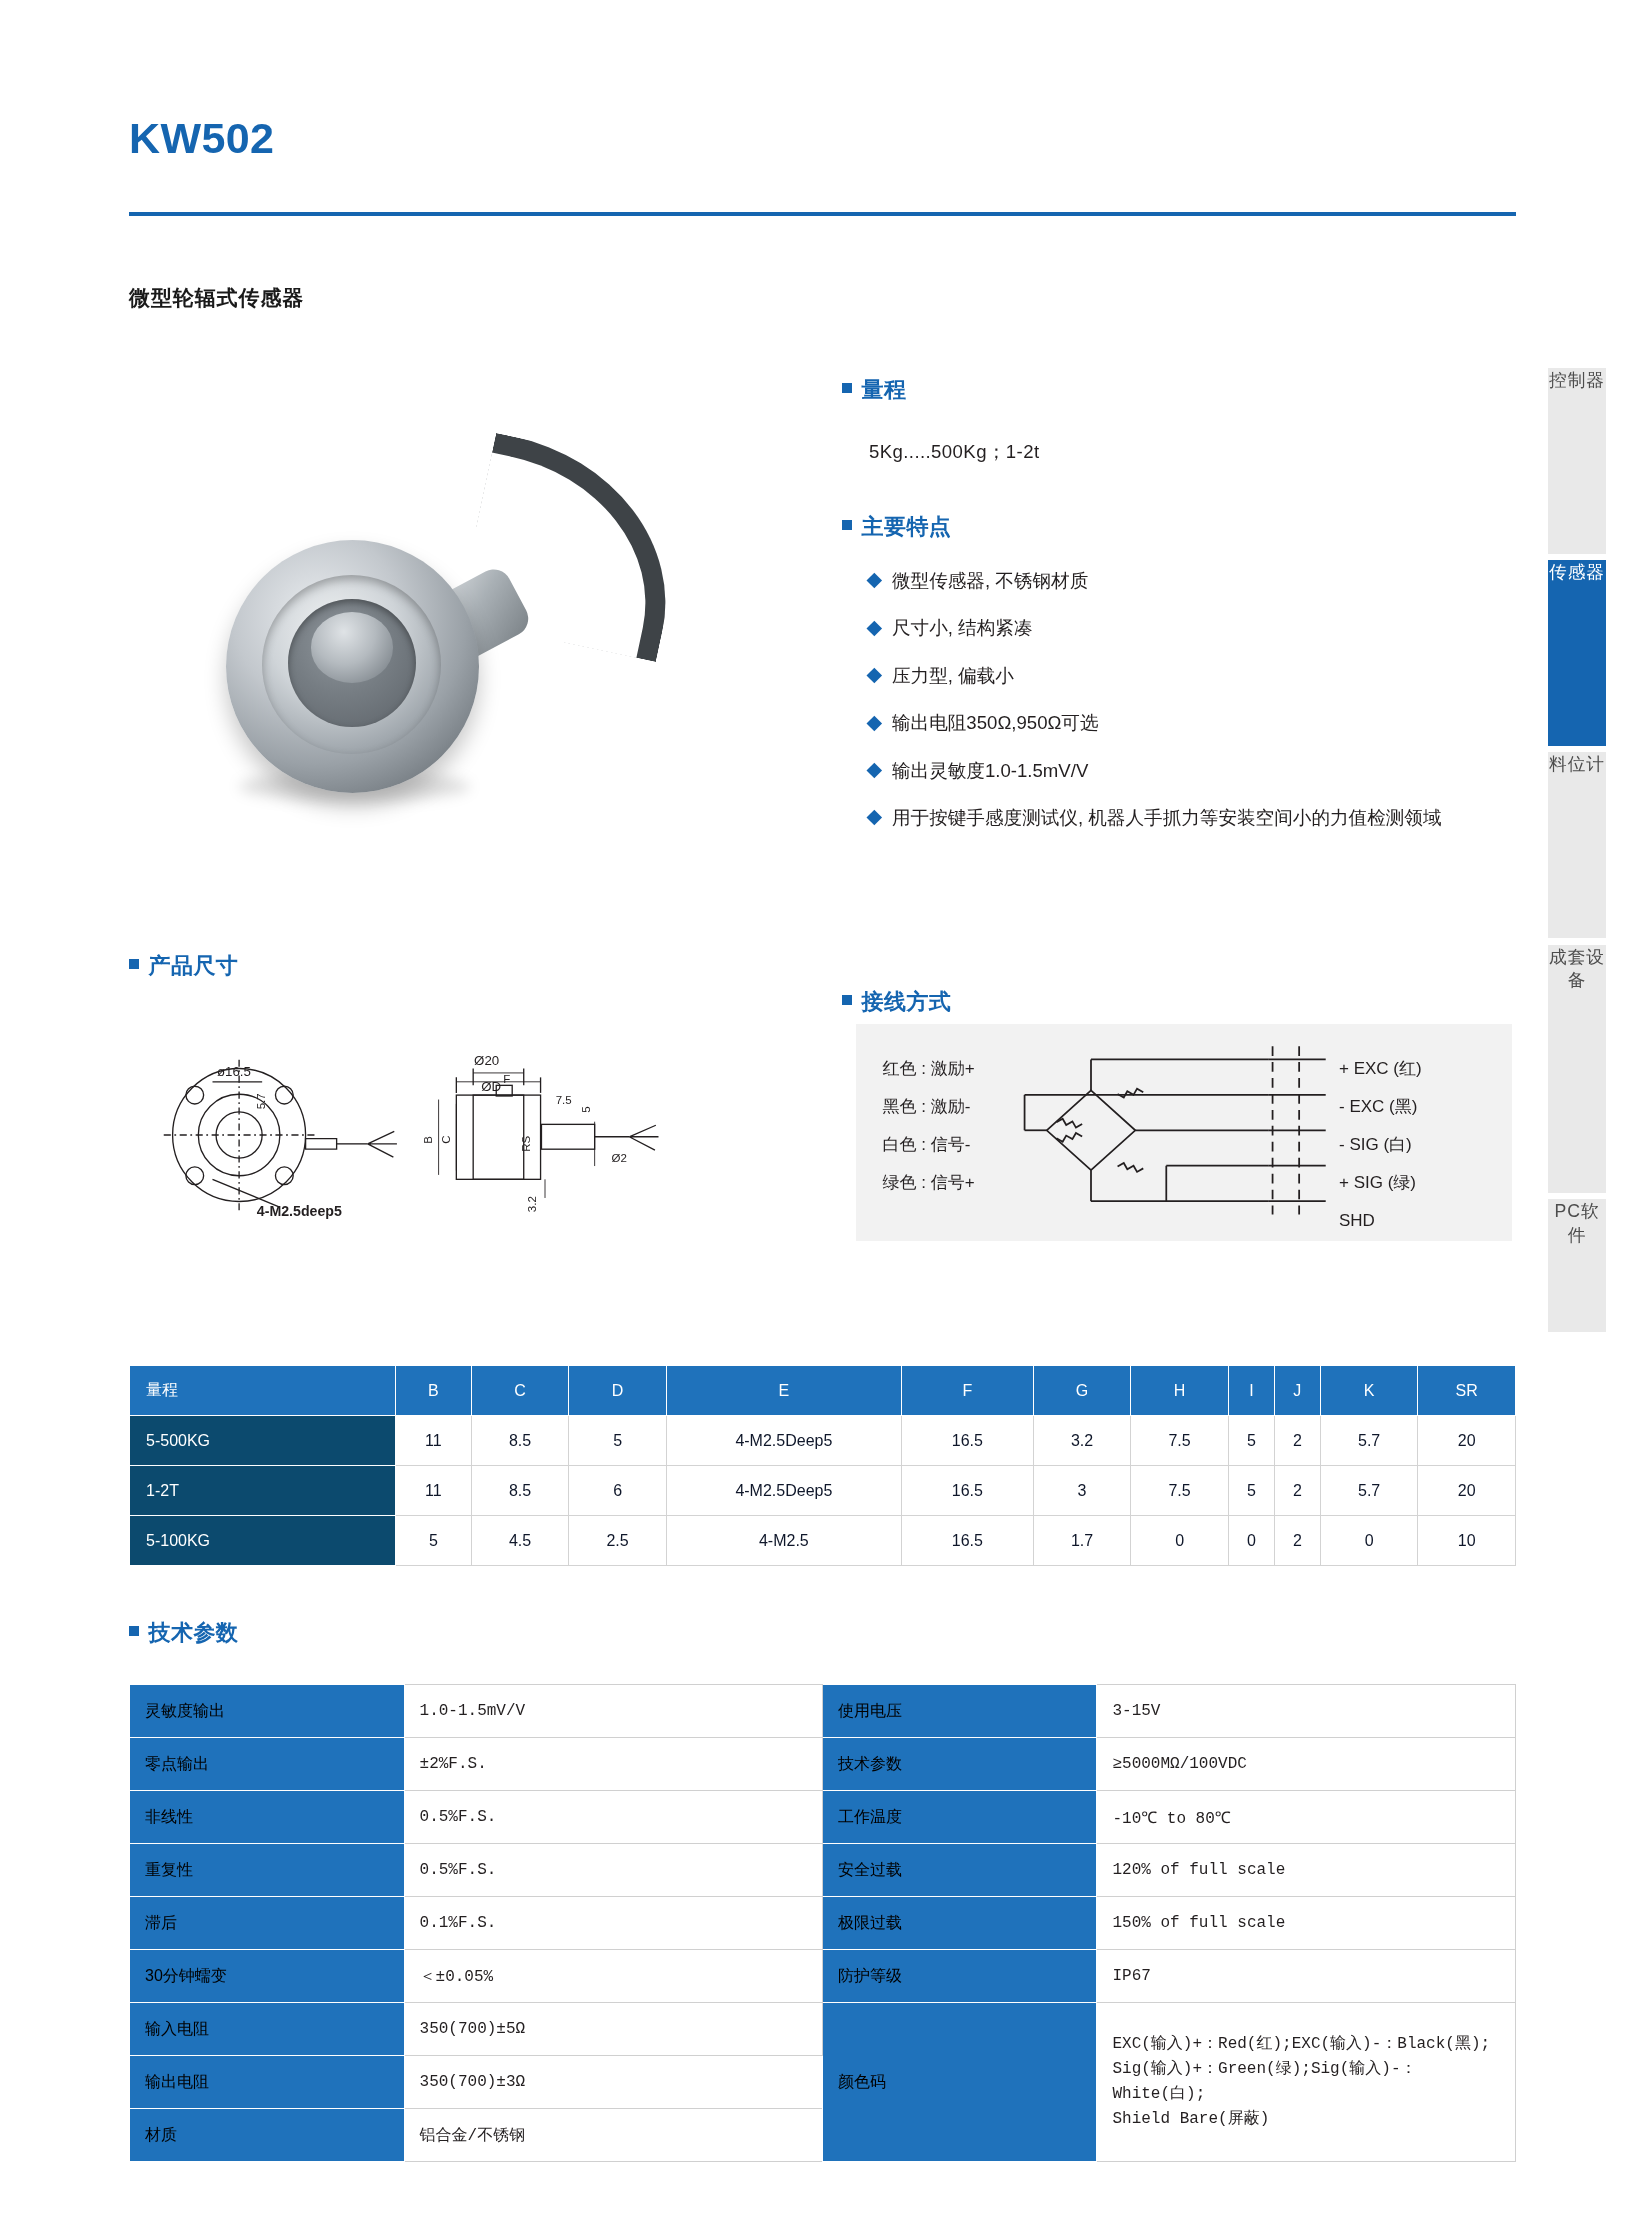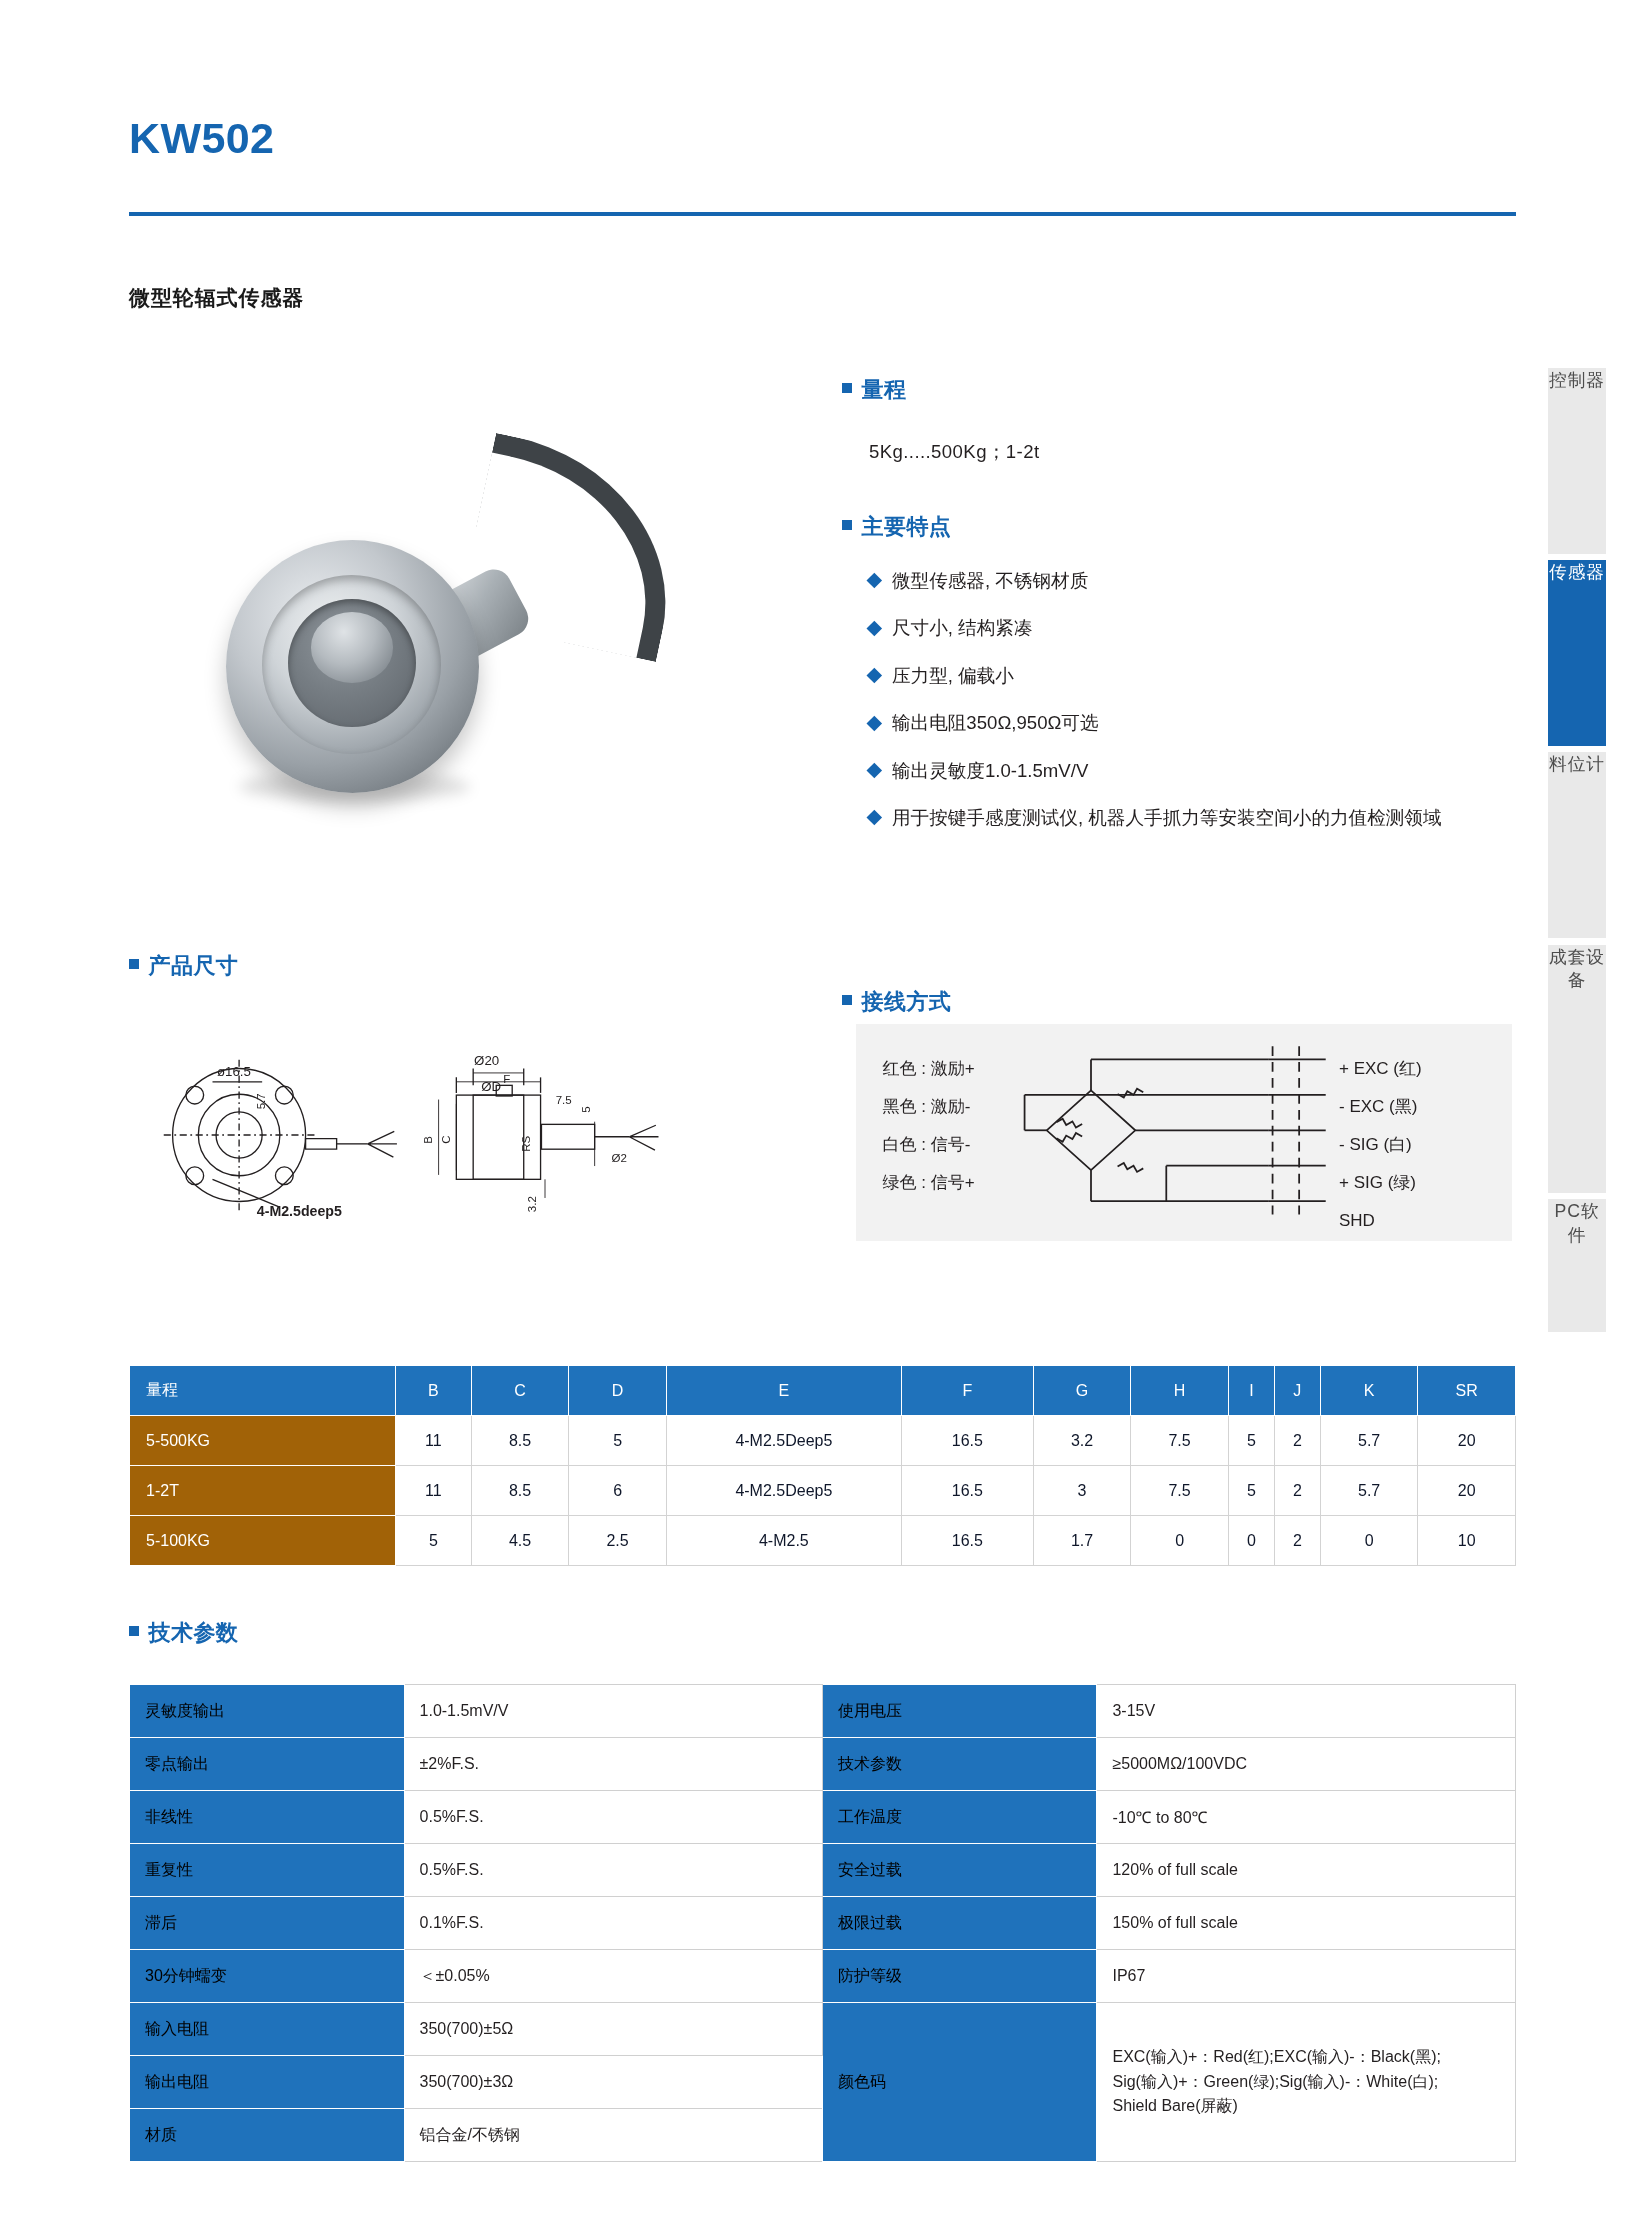--- a/index.html
+++ b/index.html
@@ -231,21 +231,21 @@
     background: #1f72bb;
     color: #ffffff;
     font-size: 16px;
   }
   .dim-table tbody td {
     background: #ffffff;
     color: #0f172a;
     border: 1.3px solid #d3d3d3;
   }
   .dim-table tbody td.first {
-    background: #a16207;
+    background: #0c4a6e;
     color: #ffffff;
     text-align: left;
     padding-left: 16px;
     border: 1.3px solid #ffffff;
   }
   .dim-table thead th.first { text-align: left; padding-left: 16px; }
 
   
   .spec-table {
     position: absolute;
@@ -263,20 +263,21 @@
   .spec-table td.lbl {
     background: #1f72bb;
     color: #000000;
     width: 275px;
     border: 1.3px solid #ffffff;
   }
   .spec-table td.val {
     background: #ffffff;
     color: #231f20;
     width: 419px;
+    font-family: Liberation Mono, monospace;
   }
   .spec-table td.val-multi { line-height: 1.55; }
 
   
   .side-tabs {
     position: absolute;
     left: 1548px;
     top: 368px;
     width: 58px;
   }

